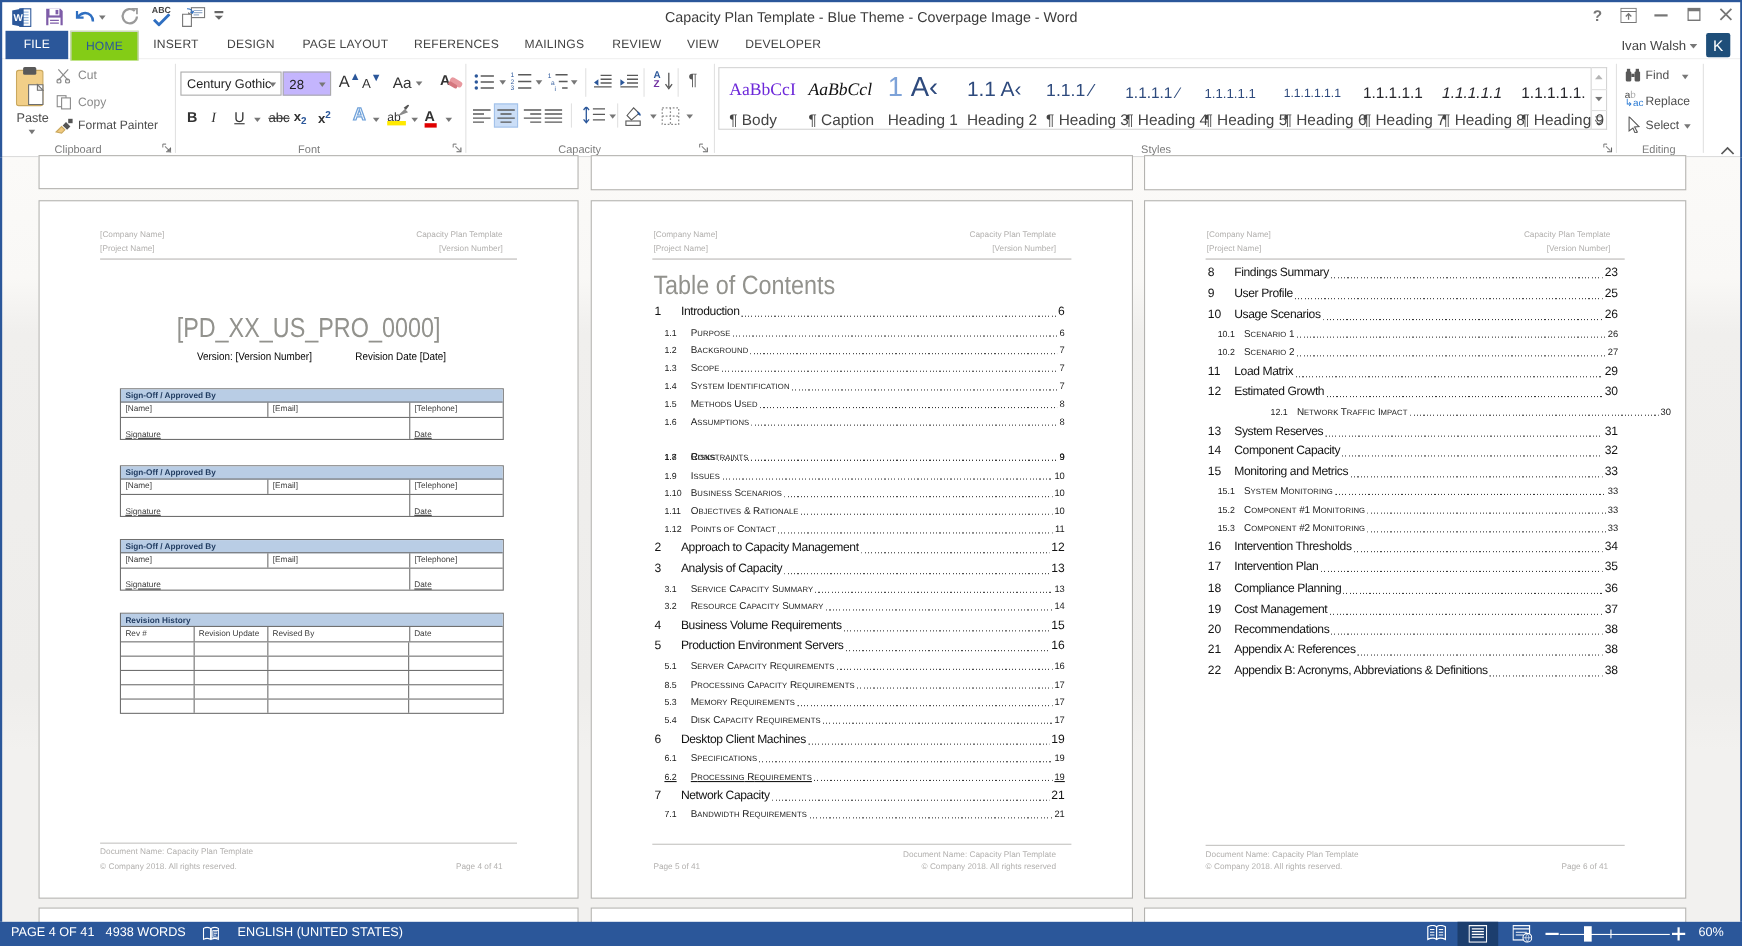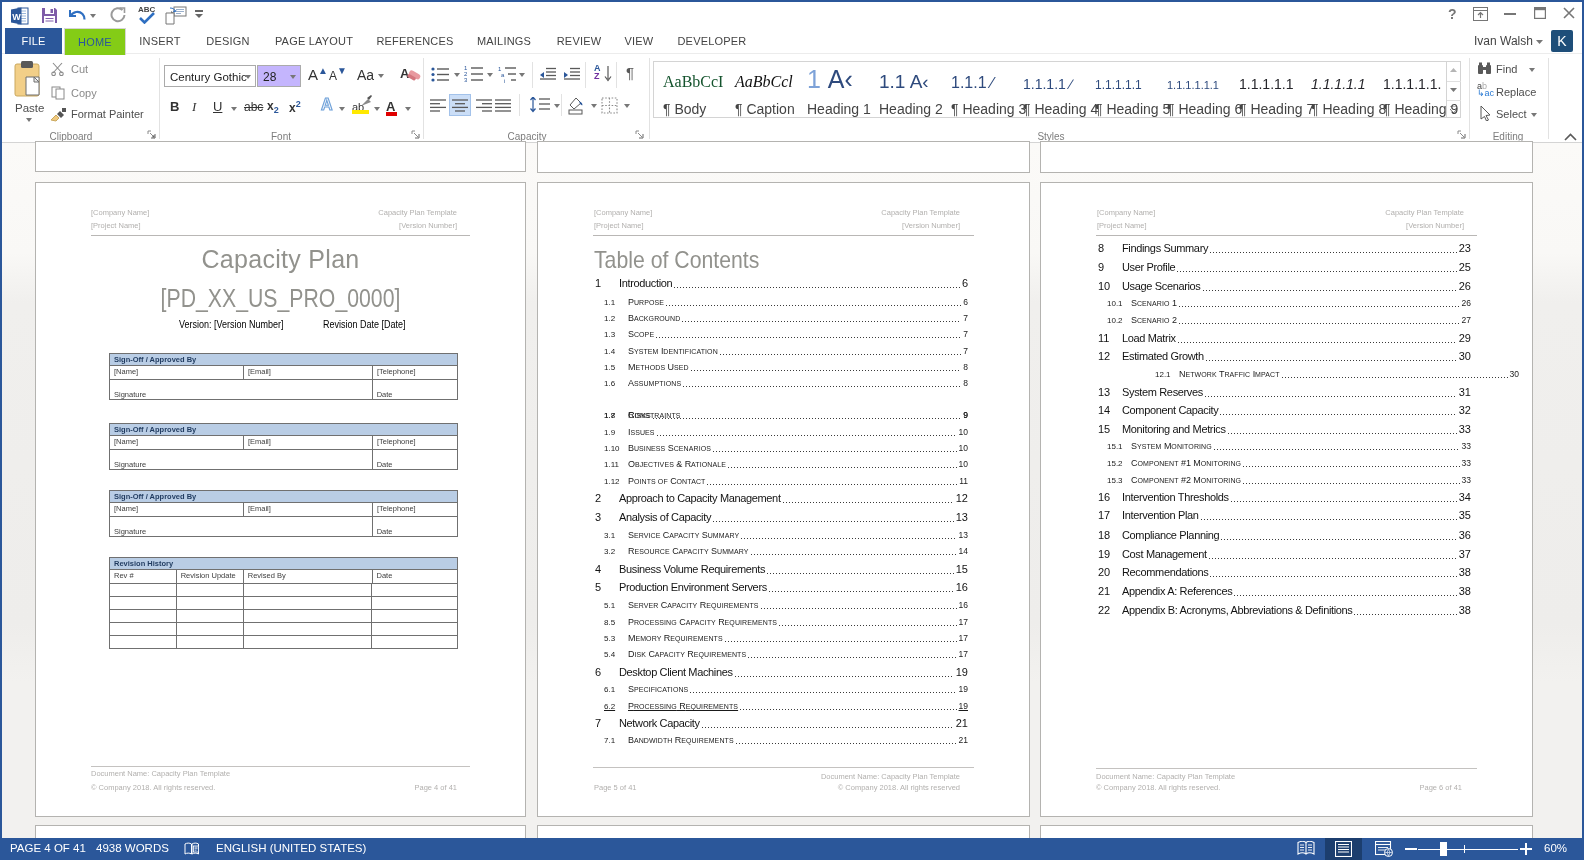--- a/index.html
+++ b/index.html
@@ -34,41 +34,42 @@
   #statusbar .item { position:absolute; top:4px; }
 
   
   .trow { position:absolute; display:flex; align-items:flex-end; }
   .trow .dots { flex:1; background-image:repeating-linear-gradient(90deg,#3a3a3a 0 1px,transparent 1px 3px); background-size:100% 1px; background-position:0 bottom; background-repeat:no-repeat; margin:0 2px 1px 2px; height:4px; }
   .hdrsm { font-size:7.5px; color:#b2b0ae; white-space:nowrap; }
   .signoff { left:73px; width:348.5px; border:1px solid #707070; font-size:7.5px; color:#3d3d3d; }
   .so-h { height:12px; background:#b9cde5; border-bottom:1px solid #707070; font-weight:bold; color:#1f3a5f; padding:1px 0 0 4px; }
   .so-r2 { height:12.5px; display:flex; }
   .so-r2 > div { border-right:1px solid #707070; padding:1px 0 0 4px; }
-  .so-r3 { height:20px; display:flex; border-top:1px solid #707070; }
+  .so-r3 { height:20px; display:flex; border-top:1px solid #707070;text-decoration:underline; }
   .so-r3 > div { border-right:1px solid #707070; padding:10px 0 0 4px; }
   .rv-r { height:13.2px; display:flex; border-top:1px solid #707070; }
   .rv-r > div { border-right:1px solid #707070; }
   .sitem { position:absolute; top:7px; width:66px; height:57px; }
   .ssamp { position:absolute; left:2px; top:12px; white-space:nowrap; }
   .slab { position:absolute; left:2px; top:40px; font-size:14px; color:#444; white-space:nowrap; }
   .r1 { left:57px; width:373px; font-size:11px; color:#131313; }
   .r1 > span:nth-child(2) { letter-spacing:-0.35px; }
   .r1 .n { width:24px; flex:none; }
   .r2 { left:66px; width:364px; font-size:9px; color:#1a1a1a; }
   .r2 .n { width:24px; flex:none; font-size:8px; }
   .r2 .t { letter-spacing:-0.1px; }
   .r2 .t i { font-style:normal; font-size:7px; letter-spacing:0.1px; }
   .r2 .p { font-size:8.5px; }
   .trow span { white-space:nowrap; }
 </style>
 </head>
 <body>
 
 <div id="titlebar">
+  <div id="title">Capacity Plan Template - Blue Theme - Coverpage Image - Word</div>
 
   <svg class="abs" style="left:10px; top:5px;" width="18" height="18" viewBox="0 0 18 18">
     <rect x="7" y="1" width="10" height="16" fill="#fff" stroke="#2b579a"></rect>
     <g stroke="#9cb8dc" stroke-width="1">
         <path d="M9 4 h6"></path>
         <path d="M9 6.5 h6"></path>
         <path d="M9 9 h6"></path>
         <path d="M9 11.5 h6"></path>
         <path d="M9 14 h6"></path>
       </g>
@@ -397,21 +398,21 @@
     <svg class="abs" style="left:3px; top:26px;" width="7" height="5" viewBox="0 0 7 5">
         <path d="M0 0 L3.5 4 L7 0 z" fill="#777"></path>
       </svg>
     <div class="abs" style="left:0; top:38px; width:14px; height:1px; background:#e0e0e0;"></div>
     <svg class="abs" style="left:3px; top:44px;" width="7" height="8" viewBox="0 0 7 8">
         <path d="M0 0 h7 M0 3 L3.5 7 L7 3" stroke="#777" fill="none"></path>
       </svg>
   </div>
   <div id="styleitems" style="position:absolute; left:0; top:0;">
     <div class="sitem" style="left:660px;">
-        <div class="ssamp" style="font-family:'Liberation Serif',serif; font-size:16px; color:#14532d;">AaBbCcI</div>
+        <div class="ssamp" style="font-family:'Liberation Serif',serif; font-size:16px; color:#6d28d9;">AaBbCcI</div>
         <div class="slab">¶ Body</div>
       </div>
     <div class="sitem" style="left:732px;">
         <div class="ssamp" style="font-family:'Liberation Serif',serif; font-size:16px; font-style:italic; color:#111;">AaBbCcl</div>
         <div class="slab">¶ Caption</div>
       </div>
     <div class="sitem" style="left:804px;">
         <div class="ssamp" style="font-size:25px; color:#2e4a7d; top:4px;"><span style="color:#7da2d8;">1</span>&nbsp;A‹</div>
         <div class="slab">Heading 1</div>
       </div>
@@ -489,21 +490,20 @@
   <div class="page" style="left:33px; top:-2px; width:491px; height:31px;"></div>
   <div class="page" style="left:535px; top:-2px; width:493px; height:32px;"></div>
   <div class="page" style="left:1038px; top:-2px; width:493px; height:32px;"></div>
 
   <div class="page" id="p4" style="left:33px; top:39px; width:491px; height:635px;">
     <div class="abs hdrsm" style="left:55px; top:25px;">[Company Name]</div>
     <div class="abs hdrsm" style="left:55px; top:38px;">[Project Name]</div>
     <div class="abs hdrsm" style="left:55px; top:25px; width:366px; text-align:right;">Capacity Plan Template</div>
     <div class="abs hdrsm" style="left:55px; top:38px; width:366px; text-align:right;">[Version Number]</div>
     <div class="abs" style="left:55px; top:52px; width:379px; height:1px; background:#b9b7b5;"></div>
-    <div class="abs" style="left:0; top:62px; width:100%; text-align:center; font-size:25px; color:#92928d; letter-spacing:0.3px;">Capacity Plan</div>
     <div class="abs" style="left:0; top:101px; width:100%; text-align:center; font-size:25px; color:#92928d; transform:scaleX(0.85);">[PD_XX_US_PRO_0000]</div>
     <div class="abs" style="left:143px; top:136px; font-size:10px; color:#000; transform:scaleX(0.9); transform-origin:left;">Version: [Version Number]</div>
     <div class="abs" style="left:287px; top:136px; font-size:10px; color:#000; transform:scaleX(0.9); transform-origin:left;">Revision Date [Date]</div>
     <div class="signoff abs" style="top:170px;">
       <div class="so-h">Sign-Off / Approved By</div>
       <div class="so-r2">
           <div style="width:134.7px;">[Name]</div>
           <div style="width:129.7px;">[Email]</div>
           <div style="width:84.1px; border-right:none;">[Telephone]</div>
         </div>

